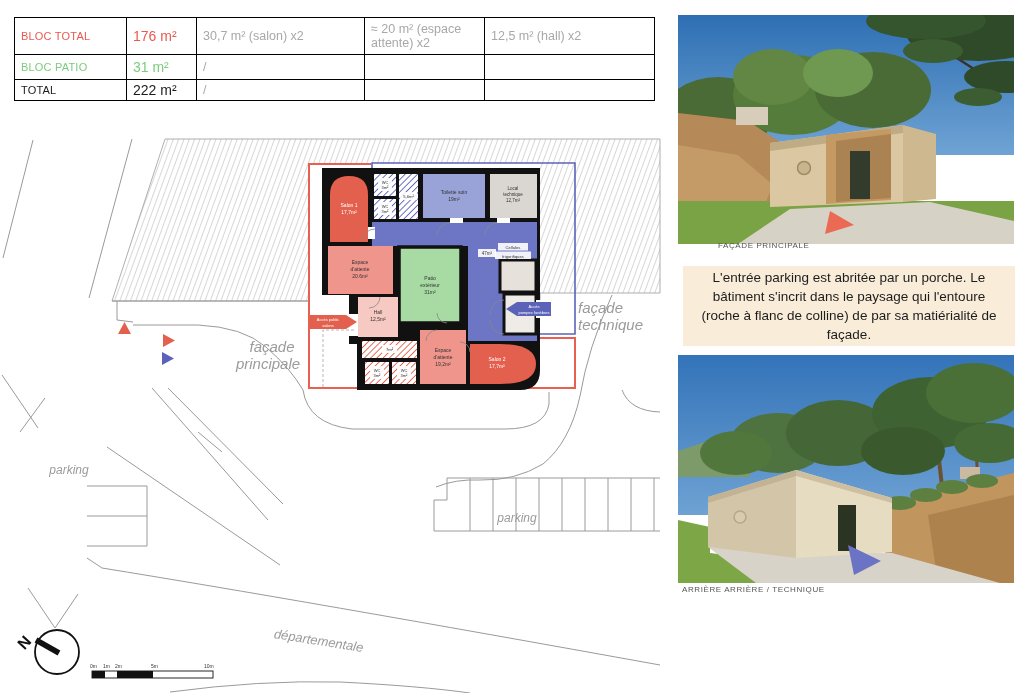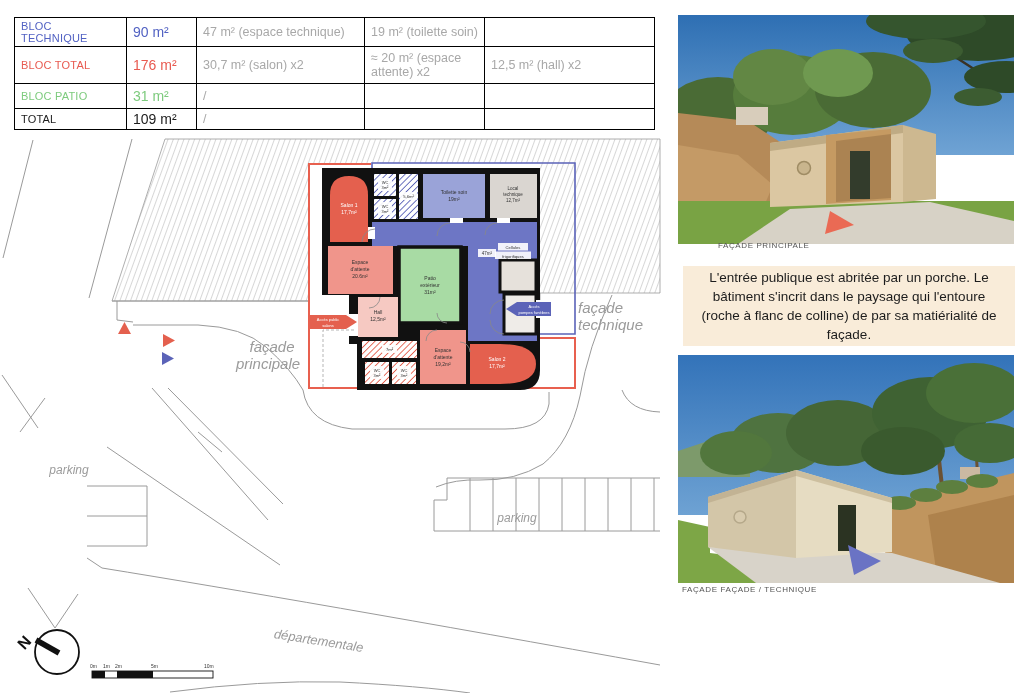--- a/index.html
+++ b/index.html
@@ -29,44 +29,37 @@
 
 <table class="tbl">
   <colgroup>
         <col style="width:112px">
         <col style="width:70px">
         <col style="width:168px">
         <col style="width:120px">
         <col style="width:170px">
       </colgroup>
   <tbody>
-        <tr class="row-tech" style="height:25px">
-    <td class="lbl">BLOC TECHNIQUE</td>
-    <td class="val">90 m²</td>
-    <td class="det">47 m² (espace technique)</td>
-    <td class="det">19 m² (toilette soin)</td>
-    <td class="det"></td>
-  </tr>
   <tr class="row-salon" style="height:37px">
     <td class="lbl">BLOC TOTAL</td>
     <td class="val">176 m²</td>
     <td class="det">30,7 m² (salon) x2</td>
     <td class="det">≈ 20 m² (espace attente) x2</td>
     <td class="det">12,5 m² (hall) x2</td>
   </tr>
   <tr class="row-patio" style="height:25px">
     <td class="lbl">BLOC PATIO</td>
     <td class="val">31 m²</td>
     <td class="det">/</td>
     <td class="det"></td>
     <td class="det"></td>
   </tr>
   <tr class="row-total" style="height:21px">
     <td class="lbl">TOTAL</td>
-    <td class="val">109 m²</td>
+    <td class="val">222 m²</td>
     <td class="det">/</td>
     <td class="det"></td>
     <td class="det"></td>
   </tr>
 </tbody>
     </table>
 
 <div class="planwrap">
 <svg width="670" height="563" viewBox="0 130 670 563" xmlns="http://www.w3.org/2000/svg">
   <defs>
@@ -291,21 +284,21 @@
     <ellipse cx="255" cy="36" rx="30" ry="12" fill="#3c5c31"></ellipse>
     <ellipse cx="328" cy="62" rx="42" ry="16" fill="#2e4a28"></ellipse>
     <ellipse cx="300" cy="82" rx="24" ry="9" fill="#3c5c31"></ellipse>
   </g>
   <polygon points="147,219 176,210 152,196" fill="#ea6a54"></polygon>
 </svg>
 </div>
 <div class="caption" style="top:241px;padding-left:36px;">FAÇADE PRINCIPALE</div>
 
 <div class="note" style="top:266px;height:80px;">
-  <span>L'entrée publique est abritée par un porche. Le bâtiment s'incrit dans le paysage qui l'entoure (roche à flanc de colline) de par sa matiérialité de façade.</span>
+  <span>L'entrée parking est abritée par un porche. Le bâtiment s'incrit dans le paysage qui l'entoure (roche à flanc de colline) de par sa matiérialité de façade.</span>
 </div>
 
 <div class="photo" style="top:355px;height:228px;">
 <svg width="336" height="228" viewBox="0 0 336 228" xmlns="http://www.w3.org/2000/svg">
   <defs>
     <linearGradient id="sky2" x1="0" y1="0" x2="0" y2="1">
       <stop offset="0" stop-color="#3373b9"></stop>
             <stop offset="1" stop-color="#6ea2d3"></stop>
     </linearGradient>
   </defs>
@@ -339,16 +332,16 @@
     <polygon points="30,142 118,115 118,203 30,192" fill="#d3c6a8"></polygon>
     <polygon points="118,115 214,143 214,197 118,203" fill="#e6dcc2"></polygon>
     <polygon points="30,142 118,115 118,121 30,148" fill="#c2b394"></polygon>
     <polygon points="118,115 214,143 214,148 118,121" fill="#cdbf9f"></polygon>
     <rect x="160" y="150" width="18" height="46" fill="#2b3322"></rect>
     <circle cx="62" cy="162" r="6" fill="#d8cbae" stroke="#b5a88a" stroke-width="1.5"></circle>
   </g>
   <polygon points="170,190 203,206 176,220" fill="#6a73c4"></polygon>
 </svg>
 </div>
-<div class="caption" style="top:585px;">FAÇADE FAÇADE / TECHNIQUE</div>
+<div class="caption" style="top:585px;">ARRIÈRE ARRIÈRE / TECHNIQUE</div>
 
 
 </div>
 
 </body></html>

